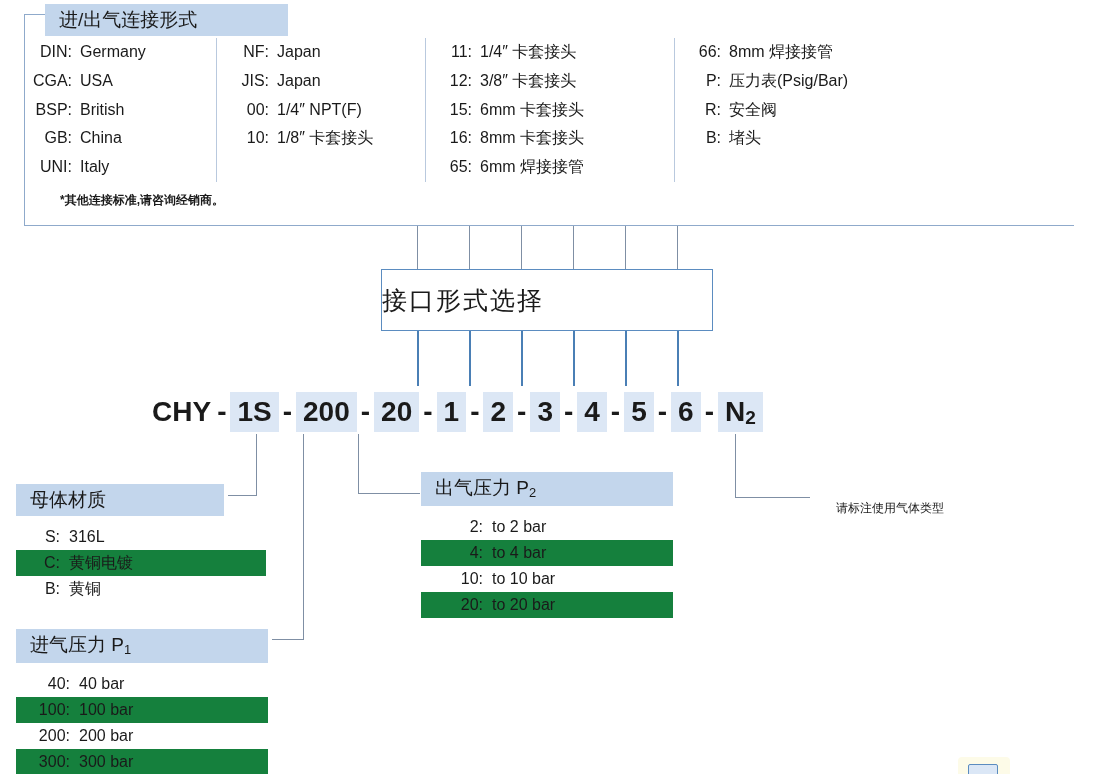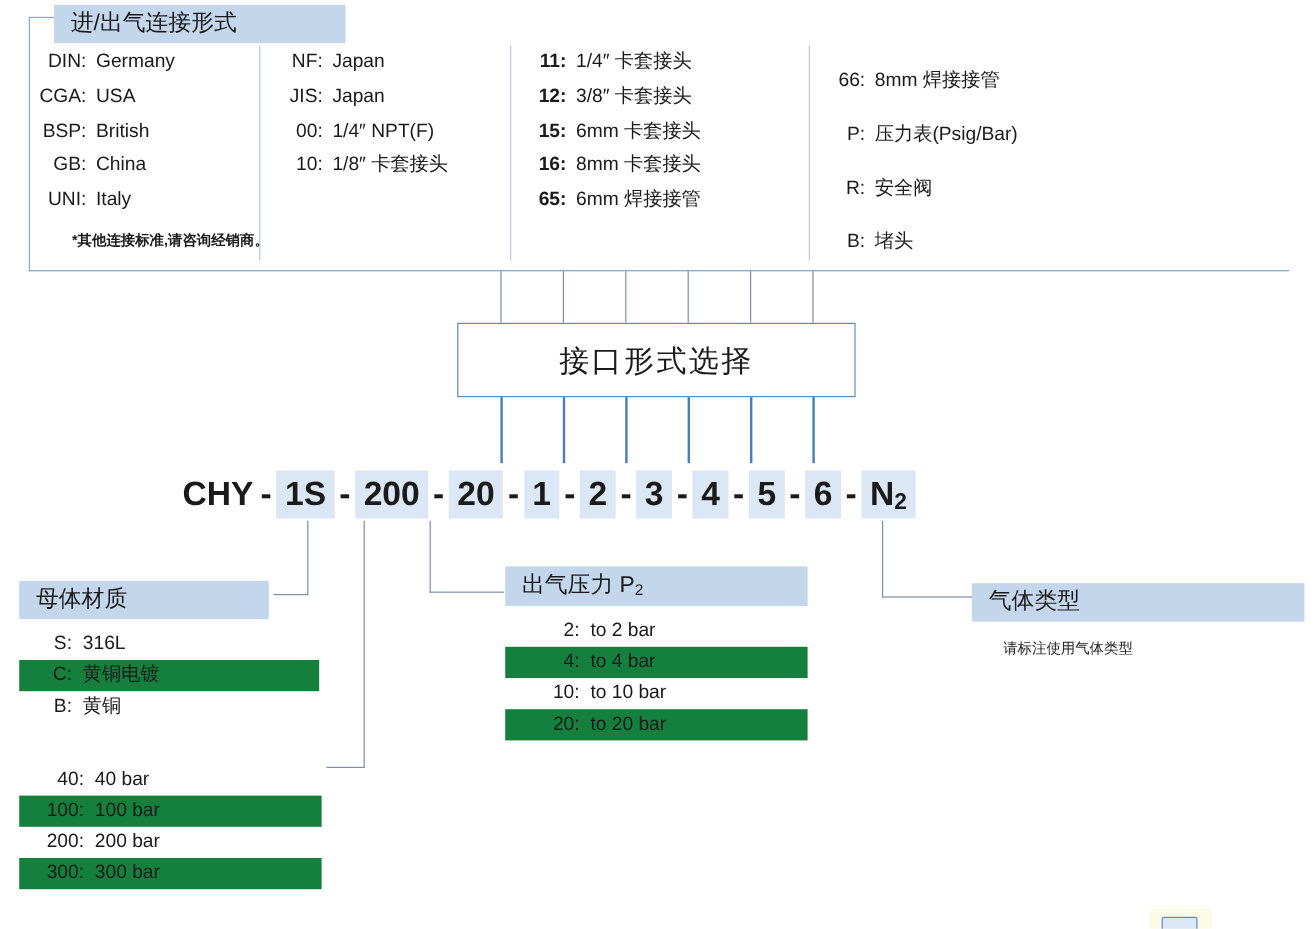--- a/index.html
+++ b/index.html
@@ -38,29 +38,29 @@
   }
   #top-panel-tick{left:24px;top:14px;width:22px;height:1px;background:#8faacb;}
   #top-panel-bottom{left:24px;top:225px;width:1050px;height:1px;background:#8faacb;}
   #top-title{left:45px;top:4px;width:243px;}
   .topcols{position:absolute;left:26px;top:38px;display:flex;}
   .topcol{padding:0 0 0 0;position:relative;}
   .topcol + .topcol{border-left:1px solid #b9c9de;margin-left:0;padding-left:18px;}
   .topcol .row{font-size:16px;line-height:28.8px;}
   .c1{width:190px;} .c1 .k{width:46px;} .c1 .v{margin-left:8px;}
   .c2{width:190px;} .c2 .k{width:34px;} .c2 .v{margin-left:8px;}
-  .c3{width:230px;} .c3 .k{width:28px;font-weight:bold;} .c3 .v{margin-left:8px;}
-  .c4{width:230px;} .c4 .k{width:28px;} .c4 .v{margin-left:8px;margin-top:16px;}
+  .c3{width:230px;} .c3 .k{width:28px;} .c3 .v{margin-left:8px;}
+  .c4{width:230px;} .c4 .k{width:28px;} .c4 .v{margin-left:8px;}
   #top-note{left:60px;top:192px;font-size:12px;font-weight:bold;white-space:nowrap;}
 
   
   #center-box{
     left:381px;top:269px;width:332px;height:62px;
     border:1.5px solid #5b8cc0;background:#ffffff;box-sizing:border-box;
-    display:flex;align-items:center;justify-content:center;
+    display:flex;align-items:center;justify-content:flex-start;
   }
   #center-box span{font-size:25px;letter-spacing:2px;}
 
   .vline{background:#4a7fb5;width:1.5px;}
   .vline-g{background:#7f8fa4;width:1.3px;}
   .hline-g{background:#7f8fa4;height:1.3px;}
 
   
   #code{
     left:150px;top:393px;height:38px;
@@ -243,20 +243,21 @@
     <div class="row hl-row">
       <span class="k">C:</span><span class="v">黄铜电镀</span>
     </div>
     <div class="row">
       <span class="k">B:</span><span class="v">黄铜</span>
     </div>
   </div>
 </div>
 
 <div class="abs" id="sec-p1">
+  <div class="hl-head"><span>进气压力 P</span><sub>1</sub></div>
   <div class="rows">
     <div class="row">
       <span class="k">40:</span><span class="v">40 bar</span>
     </div>
     <div class="row hl-row">
       <span class="k">100:</span><span class="v">100 bar</span>
     </div>
     <div class="row">
       <span class="k">200:</span><span class="v">200 bar</span>
     </div>
@@ -278,18 +279,17 @@
     <div class="row">
       <span class="k">10:</span><span class="v">to 10 bar</span>
     </div>
     <div class="row hl-row">
       <span class="k">20:</span><span class="v">to 20 bar</span>
     </div>
   </div>
 </div>
 
 <div class="abs" id="sec-gas">
-  <div class="hl-head">气体类型</div>
   <div class="note">请标注使用气体类型</div>
 </div>
 
 <div class="abs" id="bottom-widget-glow"></div>
 <div class="abs" id="bottom-widget"></div>
 
 </body></html>

